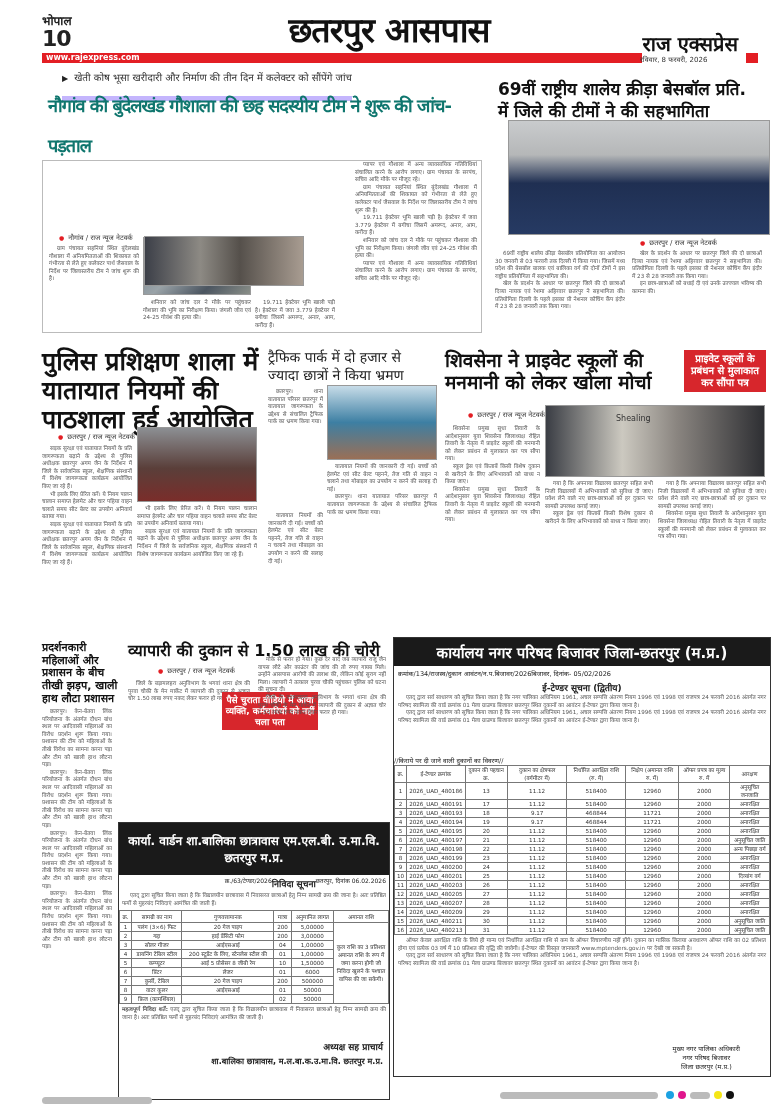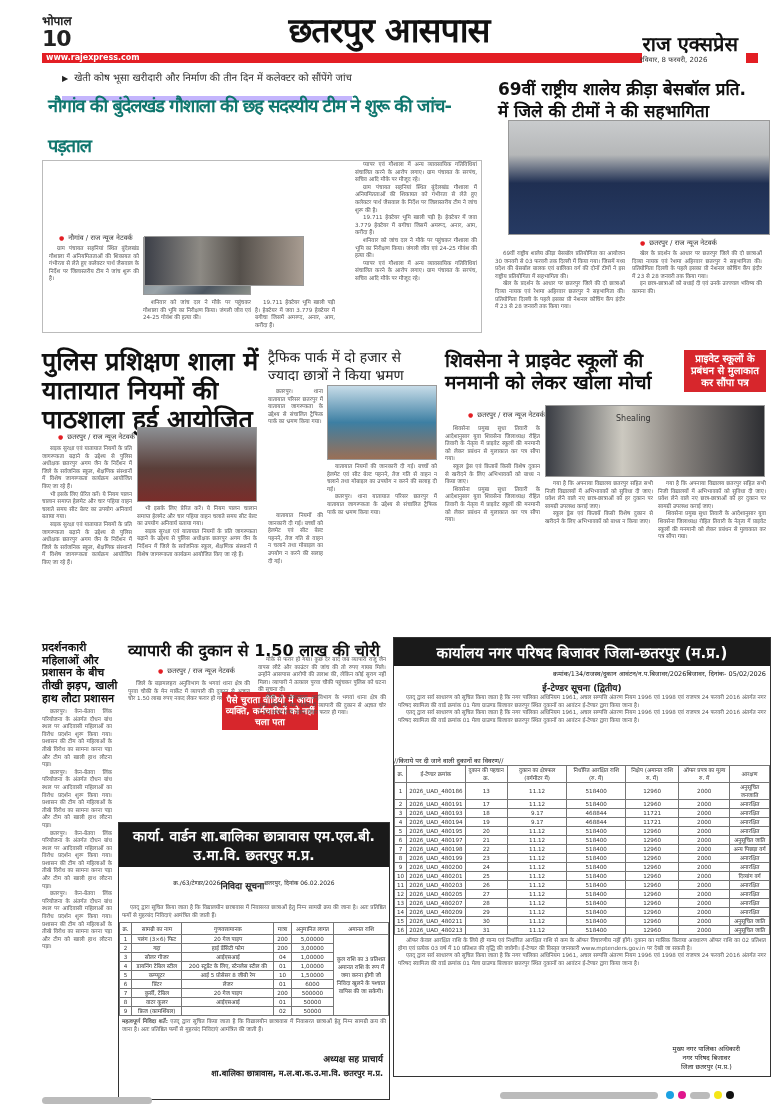--- a/index.html
+++ b/index.html
@@ -139,22 +139,22 @@
 <div class="abs txt" style="left:128px;top:680px;width:122px;height:135px">
     <p>जिले के बड़ामलहरा अनुविभाग के भगवां थाना क्षेत्र की पुरवा चौकी के मेन मार्केट में व्यापारी की दुकान से अज्ञात चोर 1.50 लाख रुपए नकद लेकर फरार हो गया।</p>
   </div>
 <div class="abs redbox" style="left:222px;top:692px;width:96px;font-size:9px">पैसे चुराता वीडियो में आया व्यक्ति, कर्मचारियों को नहीं चला पता</div>
 <div class="abs txt" style="left:258px;top:656px;width:128px;height:160px">
     <p>मौके से फरार हो गया। कुछ देर बाद जब व्यापारी राजू जैन वापस लौटे और काउंटर की जांच की तो रुपए गायब मिले। उन्होंने आसपास आरोपी की तलाश की, लेकिन कोई सुराग नहीं मिला। व्यापारी ने तत्काल पुरवा चौकी पहुंचकर पुलिस को घटना की सूचना दी।</p>
     <p>जिले के बड़ामलहरा अनुविभाग के भगवां थाना क्षेत्र की पुरवा चौकी के मेन मार्केट में व्यापारी की दुकान से अज्ञात चोर 1.50 लाख रुपए नकद लेकर फरार हो गया।</p>
   </div>
 
 <div class="abs box" style="left:118px;top:822px;width:272px;height:278px;border:1.5px solid #333">
-  <div class="notice-head" style="font-size:14px;padding:3px 0">कार्या. वार्डन शा.बालिका छात्रावास एम.एल.बी. उ.मा.वि. छतरपुर म.प्र.</div>
-  <div style="display:flex;justify-content:center;font-size:6px;padding:12px 3px">
+  <div class="notice-head" style="font-size:12px;padding:9px 0">कार्या. वार्डन शा.बालिका छात्रावास एम.एल.बी. उ.मा.वि. छतरपुर म.प्र.</div>
+  <div style="display:flex;justify-content:flex-end;font-size:6px;padding:2px 3px">
     <span>क्र./63/टेण्डर/2026</span>
     <span style="font-size:9px;font-weight:bold">निविदा सूचना</span>
     <span>छतरपुर, दिनांक 06.02.2026</span>
   </div>
   <div class="txt" style="padding:0 3px;height:16px">
       <p>एतद् द्वारा सूचित किया जाता है कि विद्यालयीन छात्रावास में निवासरत छात्राओं हेतु निम्न सामग्री क्रय की जाना है। अतः प्रतिष्ठित फर्मों से मुहरबंद निविदाएं आमंत्रित की जाती हैं।</p>
     </div>
   <table style="margin-top:2px">
     <thead>
         <tr>
@@ -233,21 +233,21 @@
         </tr>
       </tbody>
   </table>
   <div class="txt" style="padding:2px 3px;height:36px"><b>महत्वपूर्ण निविदा शर्तें:</b> <span>एतद् द्वारा सूचित किया जाता है कि विद्यालयीन छात्रावास में निवासरत छात्राओं हेतु निम्न सामग्री क्रय की जाना है। अतः प्रतिष्ठित फर्मों से मुहरबंद निविदाएं आमंत्रित की जाती हैं।</span></div>
   <div style="text-align:right;font-weight:bold;font-size:9px;padding-right:6px">अध्यक्ष सह प्राचार्य</div>
   <div style="text-align:right;font-weight:bold;font-size:8px;padding-right:6px;margin-top:2px">शा.बालिका छात्रावास, म.ल.बा.क.उ.मा.वि. छतरपुर म.प्र.</div>
 </div>
 
 <div class="abs box" style="left:393px;top:637px;width:378px;height:440px;border:1.5px solid #333">
   <div class="notice-head" style="font-size:15px;padding:4px 0">कार्यालय नगर परिषद बिजावर जिला-छतरपुर (म.प्र.)</div>
-  <div style="display:flex;justify-content:flex-end;font-size:6.5px;padding:3px 4px">
+  <div style="display:flex;justify-content:flex-start;font-size:6.5px;padding:3px 4px">
     <span>क्रमांक/134/राजस्व/दुकान आवंटन/न.प.बिजावर/2026</span>
     <span>बिजावर, दिनांक- 05/02/2026</span>
   </div>
   <div style="text-align:center;font-weight:bold;font-size:9px">ई-टेण्डर सूचना (द्वितीय)</div>
   <div class="txt" style="padding:0 4px;height:62px">
       <p>एतद् द्वारा सर्व साधारण को सूचित किया जाता है कि नगर पालिका अधिनियम 1961, अचल सम्पत्ति अंतरण नियम 1996 एवं 1998 एवं राजपत्र 24 फरवरी 2016 अंतर्गत नगर परिषद स्वामित्व की वार्ड क्रमांक 01 मेला ग्राउण्ड बिजावर छतरपुर स्थित दुकानों का आवंटन ई-टेण्डर द्वारा किया जाना है।</p>
       <p>एतद् द्वारा सर्व साधारण को सूचित किया जाता है कि नगर पालिका अधिनियम 1961, अचल सम्पत्ति अंतरण नियम 1996 एवं 1998 एवं राजपत्र 24 फरवरी 2016 अंतर्गत नगर परिषद स्वामित्व की वार्ड क्रमांक 01 मेला ग्राउण्ड बिजावर छतरपुर स्थित दुकानों का आवंटन ई-टेण्डर द्वारा किया जाना है।</p>
     </div>
   <div style="font-size:6.5px">//किराये पर दी जाने वाली दुकानों का विवरण//</div>
   <table>

